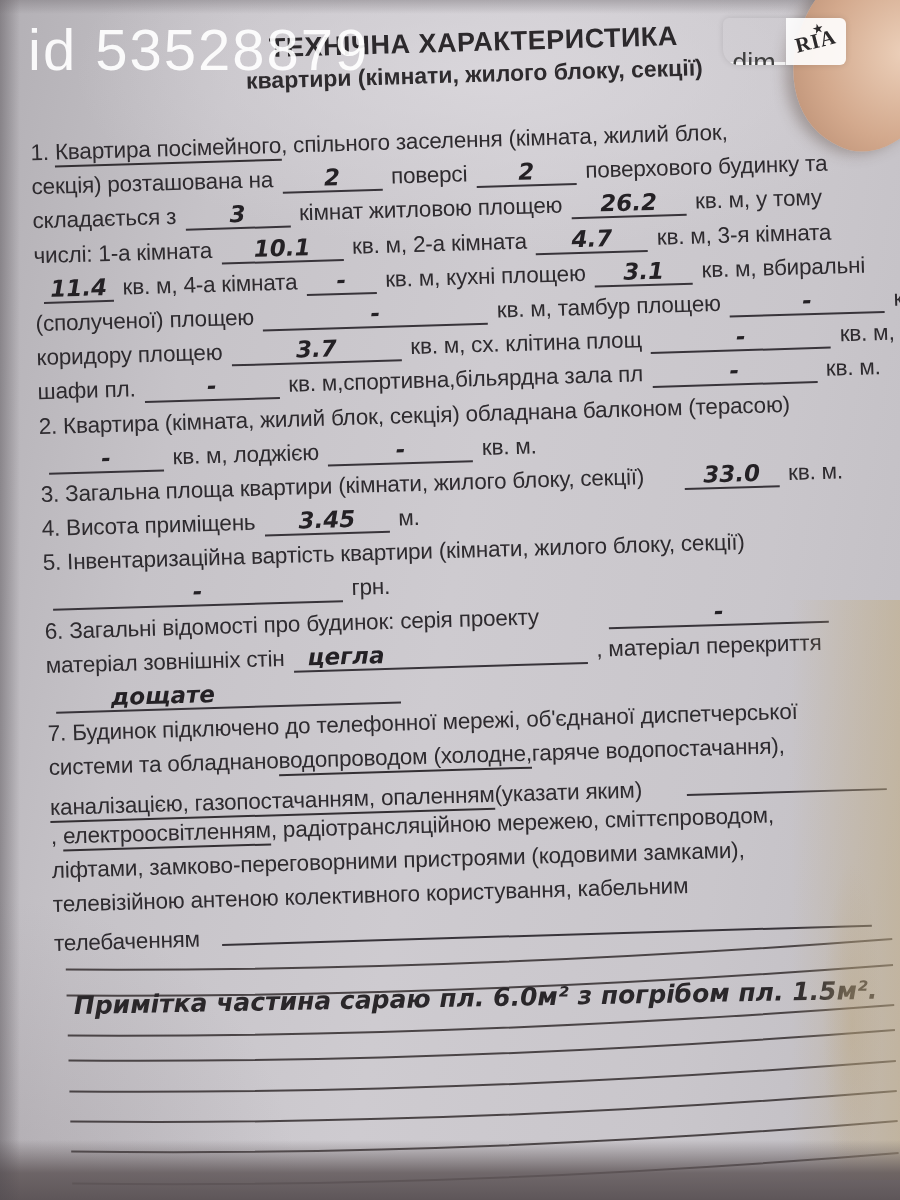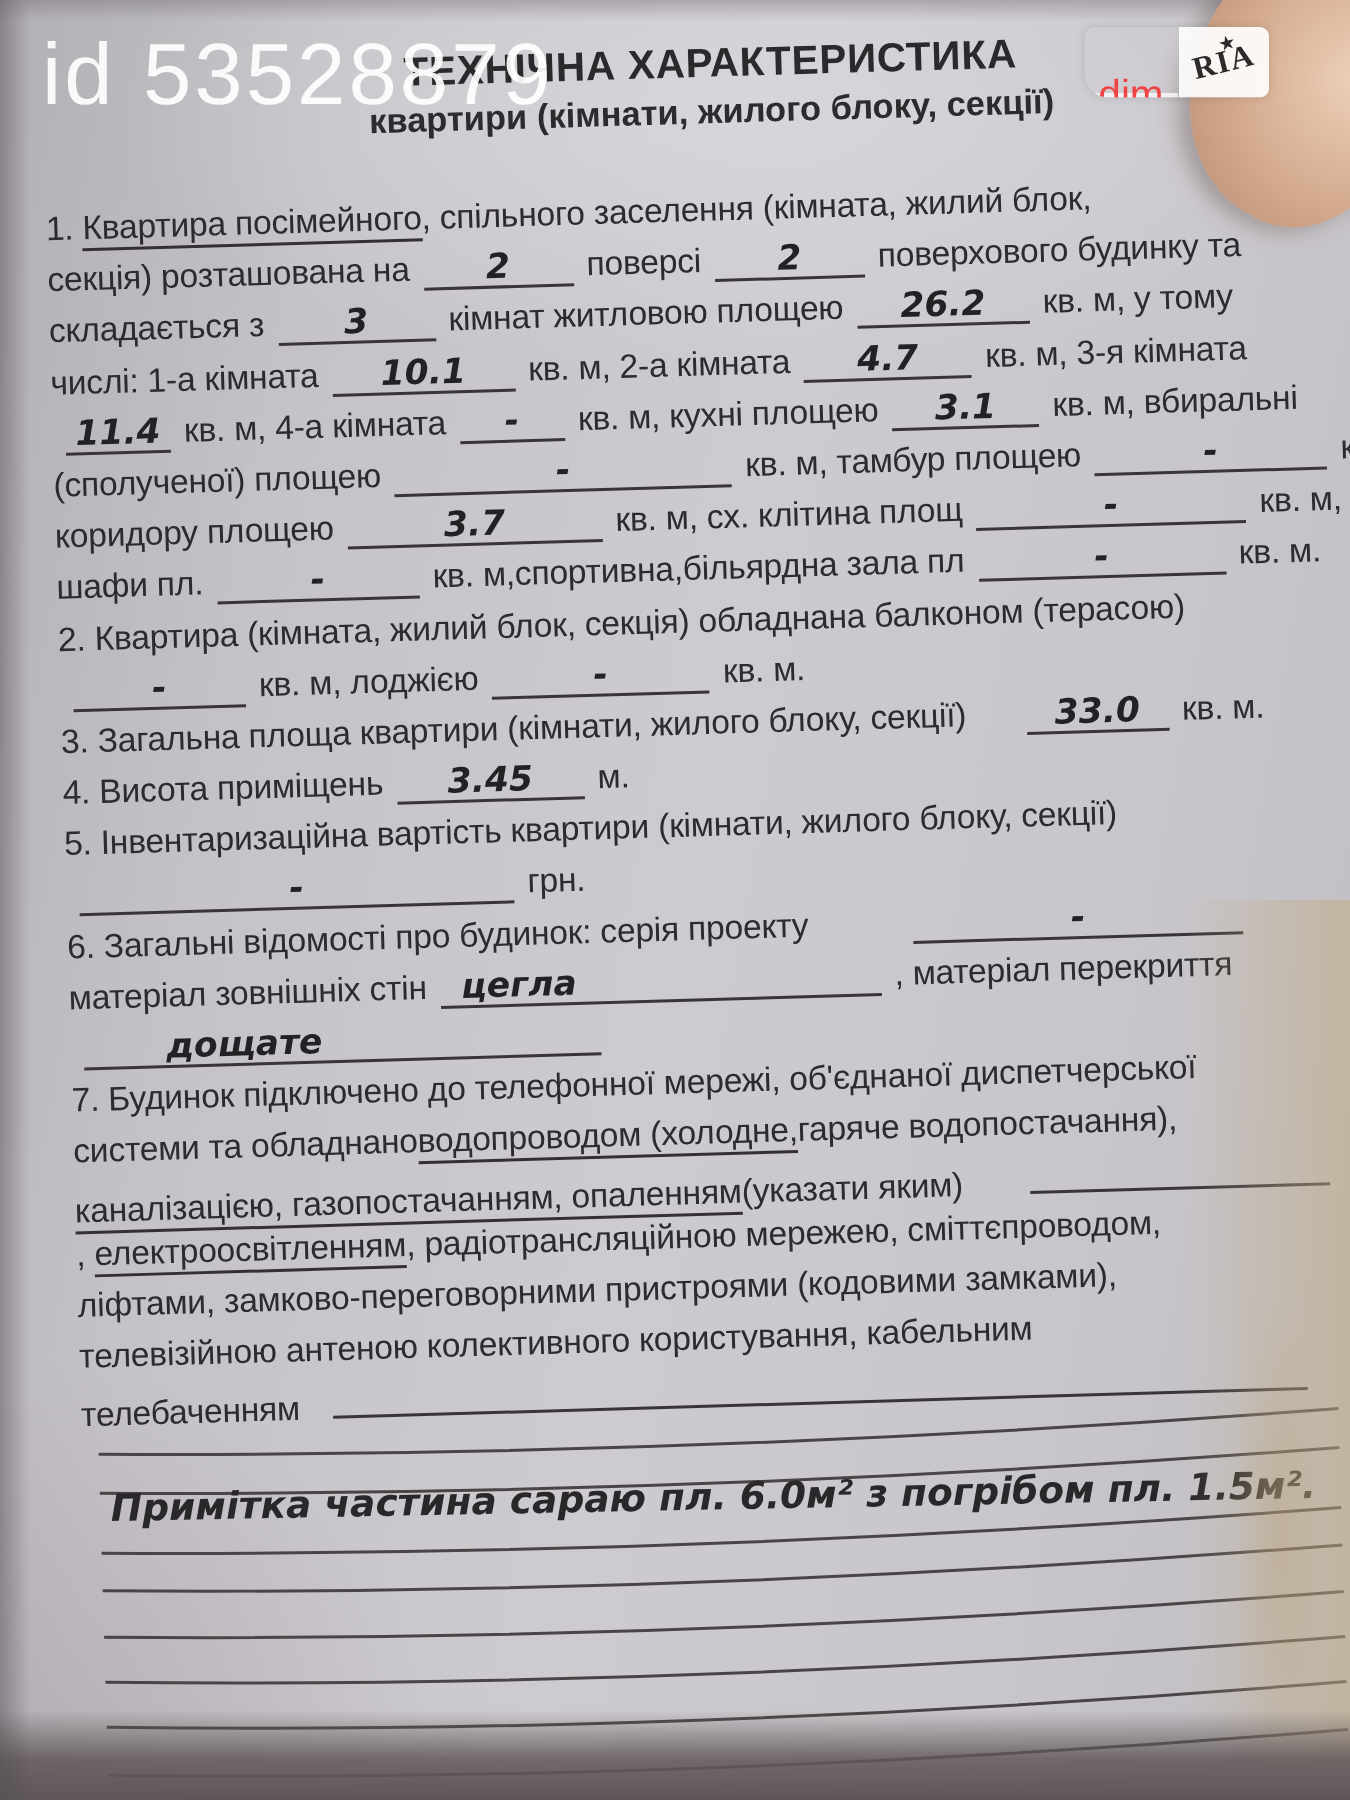--- a/index.html
+++ b/index.html
@@ -48,21 +48,21 @@
     position:absolute;top:16px;left:28px;z-index:30;
     font-size:58px;color:rgba(255,255,255,.92);letter-spacing:2px;white-space:nowrap;
   }
   .badge{
     position:absolute;top:18px;left:723px;z-index:25;display:flex;height:47px;
     border-radius:6px 6px 6px 16px;overflow:hidden;
     box-shadow:0 0 6px rgba(0,0,0,.12);
   }
   .badge .cell-dim{
     width:62px;background:rgba(250,250,250,.82);display:flex;align-items:center;justify-content:center;
-    font-size:27px;color:#ef4444;border-right:1px solid rgba(160,160,160,.5);margin-top:44px;
+    font-size:27px;color:#404040;border-right:1px solid rgba(160,160,160,.5);margin-top:44px;
   }
   .badge .cell-ria{
     width:60px;background:rgba(255,255,255,.9);display:flex;align-items:center;justify-content:center;
     position:relative;
   }
   .ria-text{
     font-family:"Liberation Serif",serif;font-weight:bold;font-size:21px;color:#2c2a2b;
     letter-spacing:1px;transform:rotate(-14deg);display:inline-block;
   }
   .ria-star{

